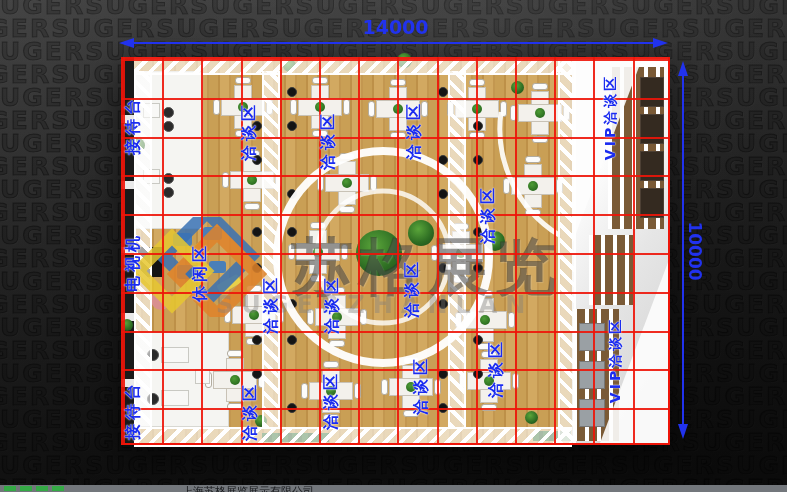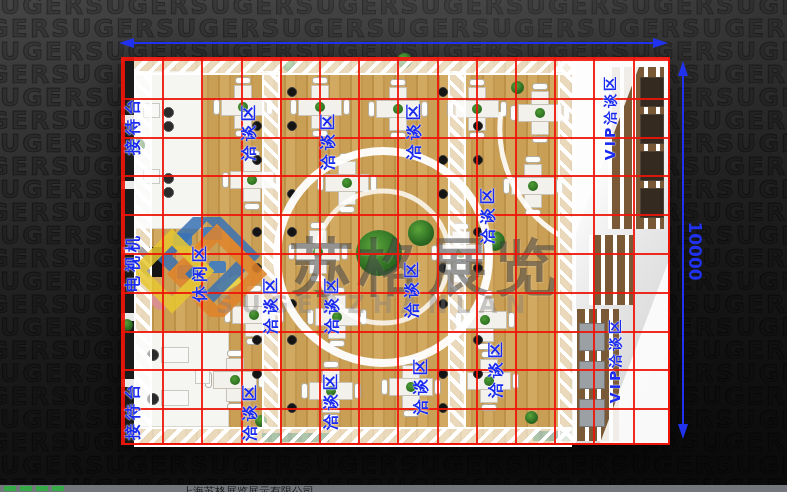--- a/index.html
+++ b/index.html
@@ -391,20 +391,21 @@
       <div class="arealabel" style="left: 129px; top: 354px;">洽谈区</div>
       <div class="arealabel" style="left: 210px; top: 343px;">洽谈区</div>
       <div class="arealabel" style="left: 300px; top: 328px;">洽谈区</div>
       <div class="arealabel" style="left: 375px; top: 311px;">洽谈区</div>
       <div class="arealabel vip" style="left: 490px; top: 60px;">VIP洽谈区</div>
       <div class="arealabel vip" style="left: 495px; top: 303px;">VIP洽谈区</div>
     </div>
 </div>
 
 <div id="dim-top">
+  <div class="lbl">14000</div>
   <div class="line"></div>
   <div class="ah l"></div>
   <div class="ah r"></div>
 </div>
 <div id="dim-right">
   <div class="line"></div>
   <div class="av t"></div>
   <div class="av b"></div>
   <div class="lbl">10000</div>
 </div>

